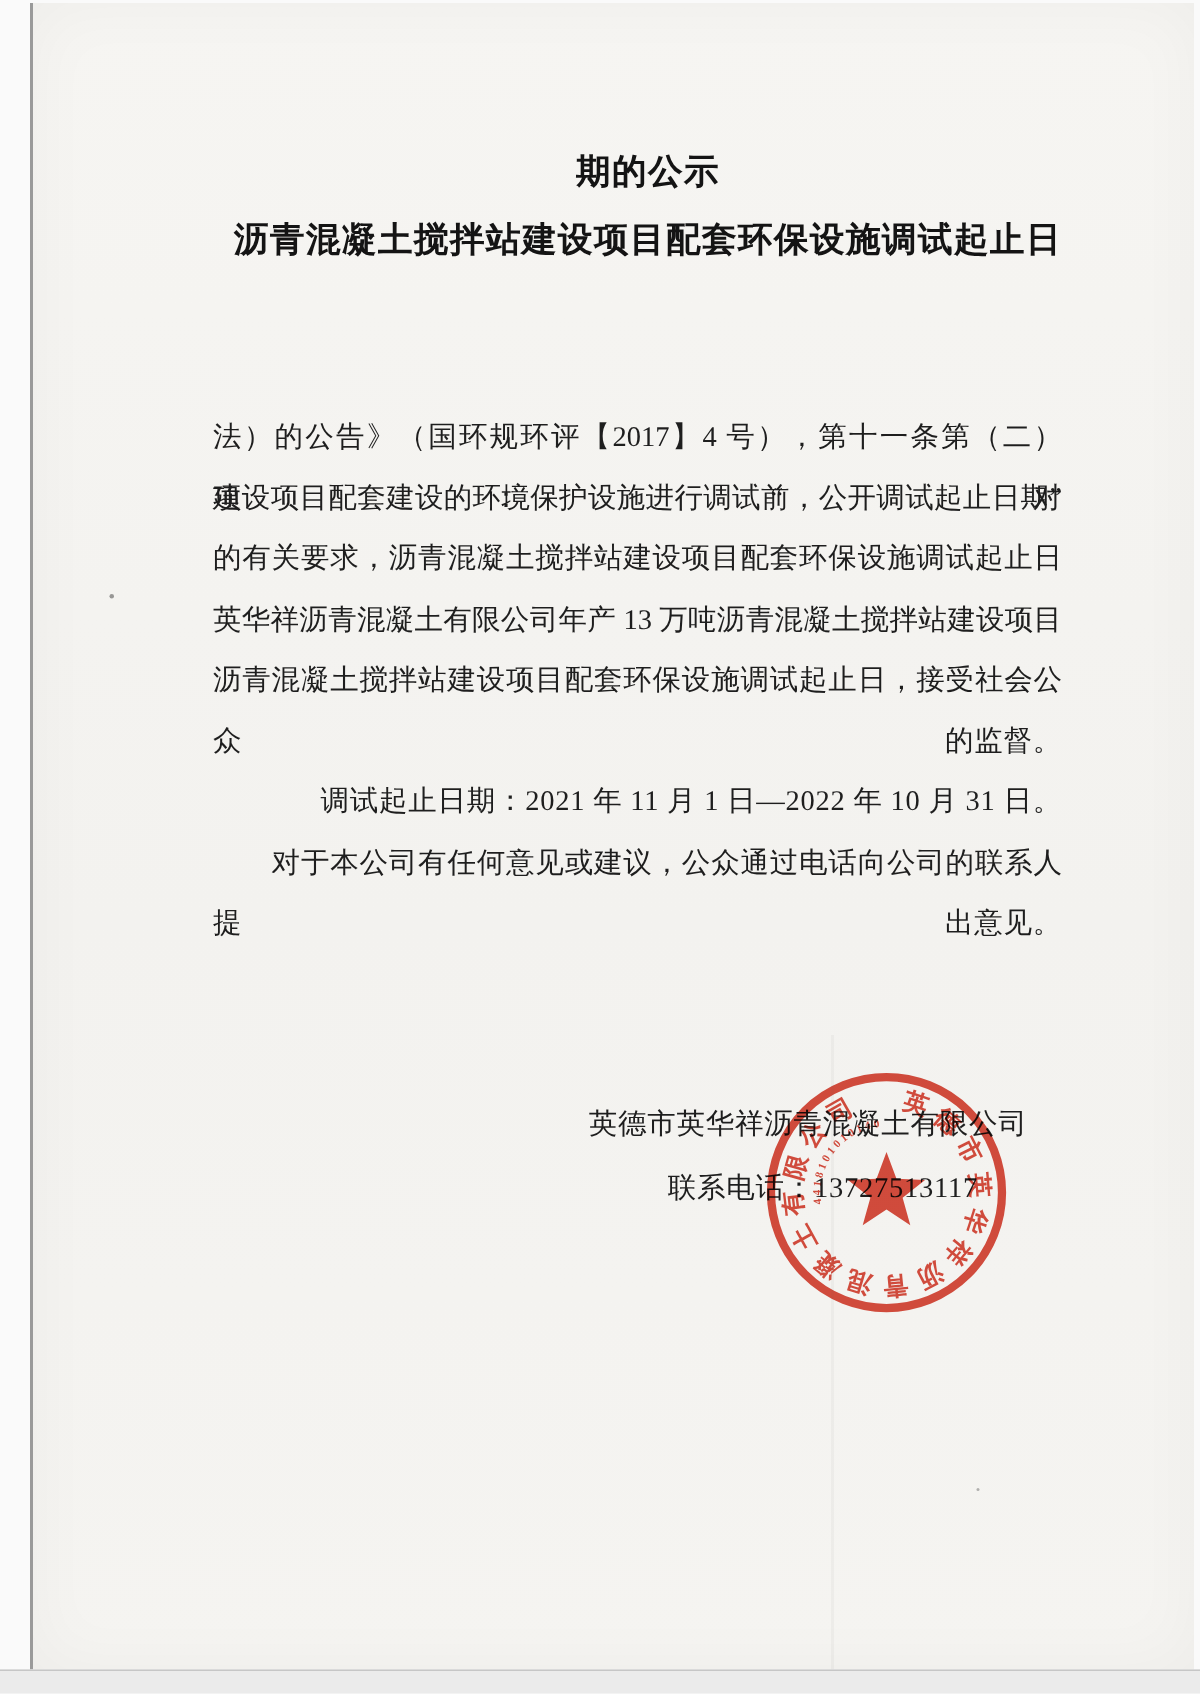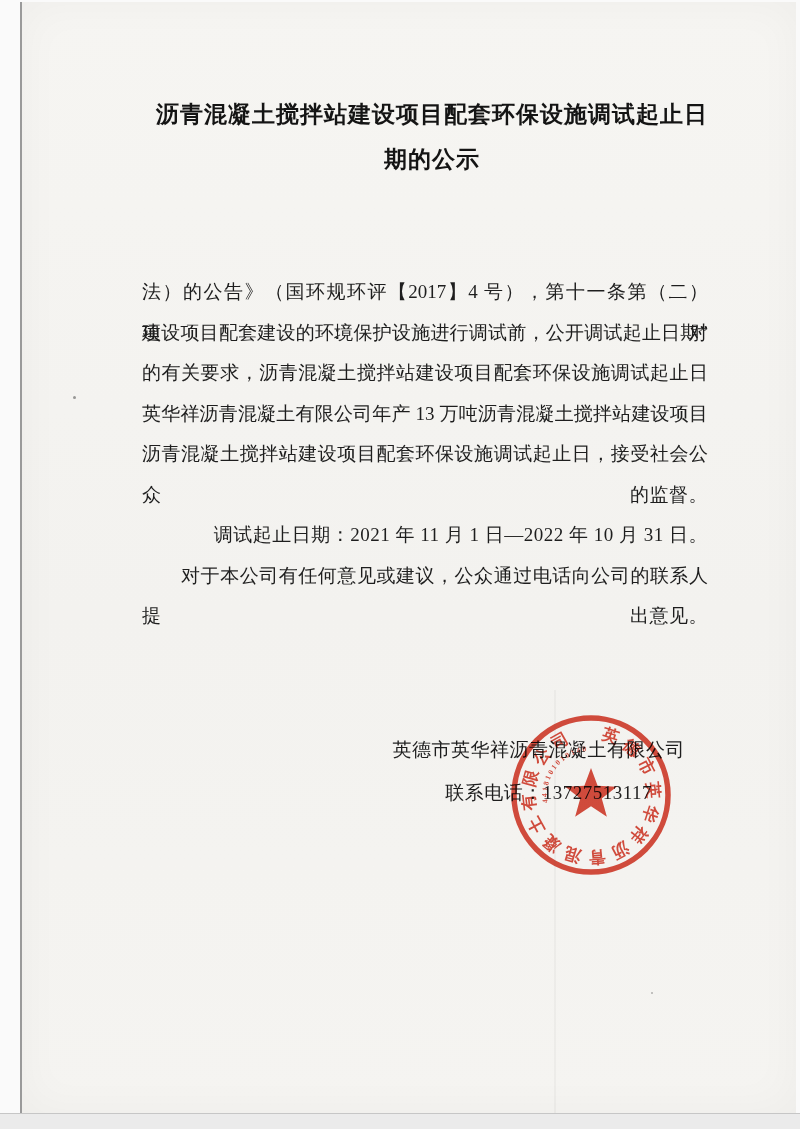--- a/index.html
+++ b/index.html
@@ -55,22 +55,22 @@
     mix-blend-mode:multiply;opacity:0.9;
   }
   .seal text{font-family:"Liberation Serif","DejaVu Serif",serif;font-weight:700;}
 </style>
 </head>
 <body>
 
 <div class="paper">
 
   <div class="title">
+    <div class="t-line">期的公示</div>
     <div class="t-line">沥青混凝土搅拌站建设项目配套环保设施调试起止日</div>
-    <div class="t-line">期的公示</div>
   </div>
 
   <div class="body-text">
     <div class="bline fill">法）的公告》（国环规环评【2017】4 号），第十一条第（二）项：“对</div>
     <div class="bline fill">建设项目配套建设的环境保护设施进行调试前，公开调试起止日期”</div>
     <div class="bline fill">的有关要求，沥青混凝土搅拌站建设项目配套环保设施调试起止日</div>
     <div class="bline fill">英华祥沥青混凝土有限公司年产 13 万吨沥青混凝土搅拌站建设项目</div>
     <div class="bline fill">沥青混凝土搅拌站建设项目配套环保设施调试起止日，接受社会公众</div>
     <div class="bline">的监督。</div>
     <div class="bline">　　调试起止日期：2021 年 11 月 1 日—2022 年 10 月 31 日。</div>

